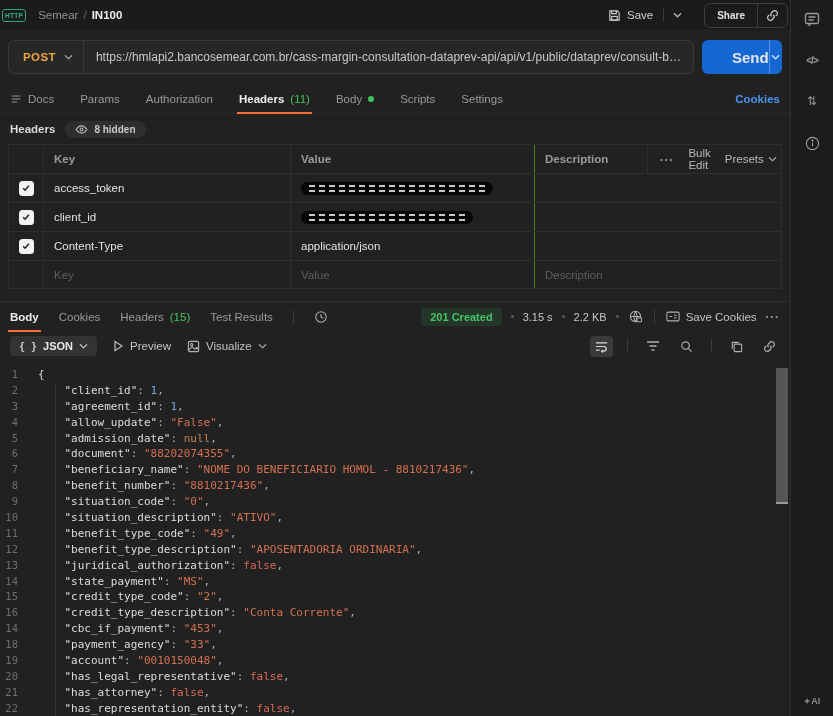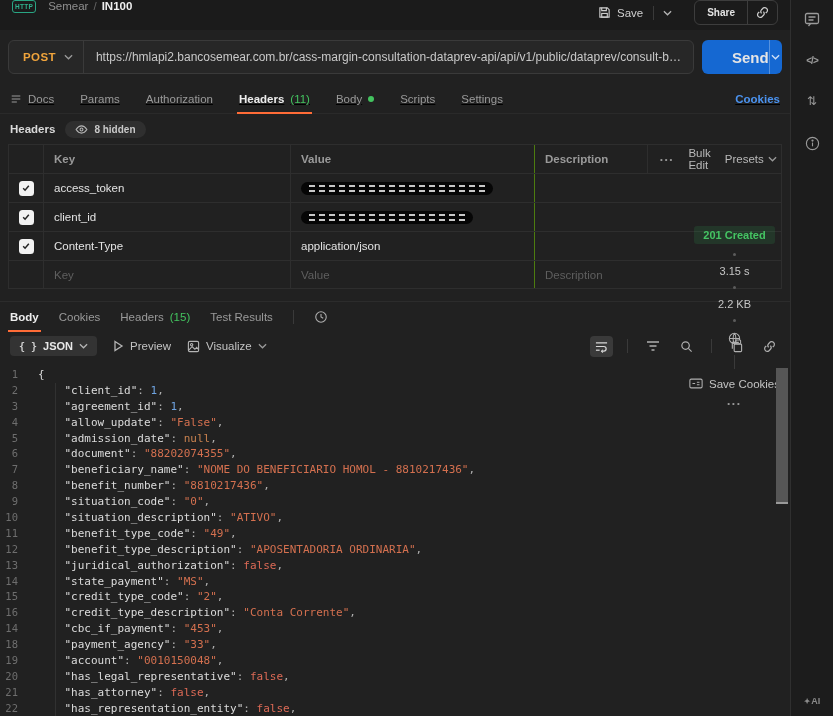--- a/index.html
+++ b/index.html
@@ -5,21 +5,21 @@
   * { box-sizing: border-box; margin: 0; padding: 0; }
   html,body { width:833px; height:716px; overflow:hidden; background:#212121;
     font-family:"Liberation Sans", sans-serif; -webkit-font-smoothing:antialiased; }
   .app { display:flex; width:833px; height:716px; }
   .main { width:790px; display:flex; flex-direction:column; background:#212121; }
   .rail { width:43px; background:#1c1c1c; border-left:1px solid #2f2f2f; display:flex;
     flex-direction:column; align-items:center; padding:12px 0 10px; gap:28px; }
   svg { display:block; }
 
   
-  .topbar { height:30px; background:#1b1b1b; display:flex; align-items:flex-start; padding:0 12px; flex:none; }
+  .topbar { height:30px; background:#1b1b1b; display:flex; align-items:center; padding:0 2px; flex:none; }
   .http-badge { border:1px solid #29a583; color:#2fb28d; font-size:6.5px; font-weight:bold;
     padding:2px 2px; border-radius:3px; letter-spacing:.3px; margin-right:12px; }
   .crumb-ws { color:#8f8f8f; font-size:11.5px; }
   .crumb-sep { color:#666; font-size:11.5px; margin:0 5px; }
   .crumb-req { color:#efefef; font-size:11.5px; font-weight:bold; }
   .top-actions { margin-left:auto; display:flex; align-items:center; gap:20px; }
   .save-group { display:flex; align-items:center; color:#cfcfcf; font-size:11.5px; gap:6px; cursor:default; }
   .save-caret { border-left:1px solid #3a3a3a; padding:4px 2px 4px 9px; margin-left:4px; }
   .share-group { display:flex; align-items:center; border:1px solid #3d3d3d; border-radius:6px; height:25px; }
   .share-btn { color:#e2e2e2; font-size:10px; font-weight:bold; padding:0 12px; }
@@ -34,21 +34,21 @@
     display:flex; align-items:center; gap:8px; }
   .url-div { width:1px; height:34px; background:#3a3a3a; }
   .url-text { color:#c9c9c9; font-size:12px; padding:0 12px; white-space:nowrap; overflow:hidden;
     text-overflow:ellipsis; flex:1; }
   .send-btn { width:80px; height:34px; background:#1568d2; border-radius:6px; display:flex; flex:none; }
   .send-label { color:#e5e5e5; font-size:15px; font-weight:bold; flex:1; display:flex; align-items:center; justify-content:center;margin-left:30px; }
   .send-caret { width:24px; border-left:1px solid rgba(255,255,255,.28); display:flex; align-items:center; justify-content:center; }
 
   
   .req-tabs { height:30px; display:flex; align-items:center; padding:0 10px; gap:26px;
-    border-bottom:1px solid #2a2a2a; flex:none;text-decoration:underline; }
+    border-bottom:1px solid #2a2a2a; flex:none; }
   .rtab { color:#9a9a9a; font-size:11.5px; display:flex; align-items:center; gap:6px; height:30px; position:relative; }
   .rtab.active { color:#ededed; font-weight:bold; }
   .rtab.active::after { content:""; position:absolute; left:-2px; right:-2px; bottom:0; height:2px; background:#ff6c37; }
   .count-green { color:#43c35f; font-weight:normal; }
   .green-dot { width:6px; height:6px; border-radius:50%; background:#43c35f; }
   .cookies-link { margin-left:auto; color:#4b93f0; font-size:11.5px; font-weight:bold; }
 
   
   .headers-bar { height:30px; display:flex; align-items:center; padding:0 10px; gap:10px; flex:none; }
   .headers-title { color:#d9d9d9; font-size:11.5px; font-weight:bold; }
@@ -74,21 +74,21 @@
   .redact::before, .redact::after { content:""; position:absolute; left:8px; right:8px; height:0;
     border-top:2px dashed rgba(235,235,235,.85); }
   .redact::before { top:3px; } .redact::after { top:8px; }
   .r1 { width:172px; } .r2 { width:192px; }
   .action-link { color:#b9b9b9; font-size:11.5px; display:flex; align-items:center; gap:4px; }
   .dots { color:#9a9a9a; font-size:8px; letter-spacing:2px; }
 
   
   .resp-tabs { height:30px; margin-top:12px; border-top:1px solid #2c2c2c; display:flex; align-items:center;
     padding:0 10px; gap:20px; flex:none; }
-  .resp-meta { margin-left:auto; display:flex; align-items:center; gap:9px;flex-direction:column; }
+  .resp-meta { margin-left:auto; display:flex; align-items:center; gap:9px; }
   .status-pill { background:rgba(53,183,90,.14); color:#45c463; font-size:11px; font-weight:bold;
     padding:3px 9px; border-radius:3px; }
   .meta-text { color:#c6c6c6; font-size:11px; }
   .meta-dot { width:3px; height:3px; border-radius:50%; background:#5c5c5c; }
   .meta-div { width:1px; height:14px; background:#3a3a3a; margin:0 2px; }
   .tab-div { width:1px; height:14px; background:#3a3a3a; }
 
   .resp-toolbar { height:30px; display:flex; align-items:center; padding:0 10px; gap:16px; flex:none; }
   .json-pill { background:#333; border-radius:4px; padding:4px 9px; display:flex; align-items:center; gap:6px;
     color:#e8e8e8; font-size:11px; font-weight:bold; }

